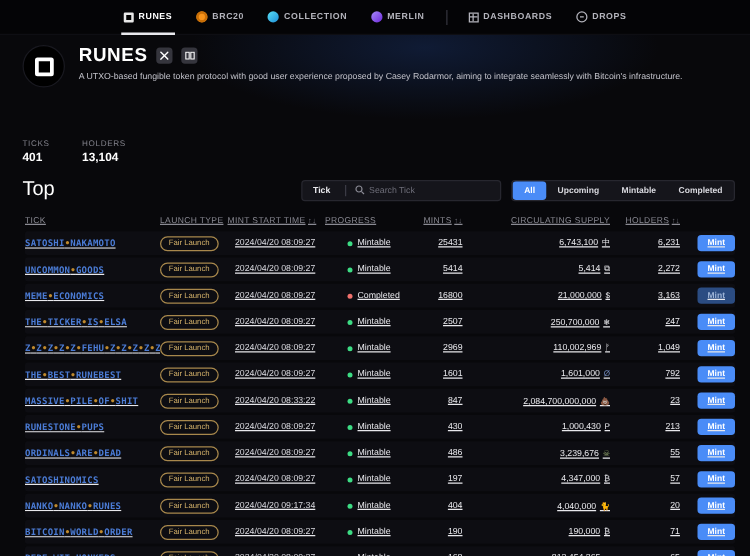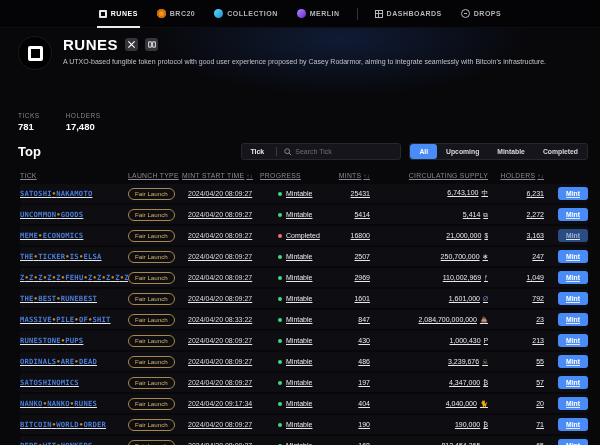--- a/index.html
+++ b/index.html
@@ -45,21 +45,21 @@
   .title-row { display:flex; align-items:center; gap:7px; }
   .page-title { font-size:15px; font-weight:700; color:#fff; letter-spacing:.5px; }
   .icon-btn { width:13px; height:13px; background:#35353d; border:none; border-radius:3px;
               display:flex; align-items:center; justify-content:center; cursor:pointer; padding:0; }
   .desc { font-size:7px; color:#c2c2ca; margin-top:4px; max-width:505px; line-height:1.35; }
   .stats { display:flex; gap:26px; margin:12px 0 0 18px; }
   .stat-label { font-size:6.5px; color:#83838c; letter-spacing:.5px; }
   .stat-value { font-size:9.5px; font-weight:700; color:#fff; margin-top:2px; }
   
   .controls { display:flex; justify-content:space-between; align-items:center; margin:11px 12px 0 18px; }
-  .section-title { font-size:13px; font-weight:700; color:#fff; }
+  .section-title { font-size:16px; font-weight:400; color:#fff; }
   .controls-right { display:flex; gap:8px; align-items:center; }
   .searchbox { display:flex; align-items:center; width:160px; height:17px; background:#15151b;
                border:1px solid #27272f; border-radius:3px; font-size:7px; }
   .search-cat { padding:0 12px 0 8px; color:#eaeaee; font-weight:600; cursor:pointer; }
   .search-div { width:1px; height:9px; background:#3b3b45; }
   .search-icon { margin:0 3px 0 7px; display:flex; }
   .search-placeholder { color:#6e6e79; }
   .filters { display:flex; align-items:center; height:17px; background:#15151b;
              border:1px solid #27272f; border-radius:3px; overflow:hidden; }
   .filter-btn { padding:0 9px; font-size:6.8px; font-weight:700; color:#d9d9df; height:100%;
@@ -144,26 +144,26 @@
         </button>
       </div>
       <div class="desc">A UTXO-based fungible token protocol with good user experience proposed by Casey Rodarmor, aiming to integrate seamlessly with Bitcoin's infrastructure.</div>
     </div>
   </div>
 </header>
 
 <div class="stats" id="stats-box">
   <div class="stat">
     <div class="stat-label">TICKS</div>
-    <div class="stat-value">781</div>
+    <div class="stat-value">401</div>
   </div>
 
   <div class="stat">
     <div class="stat-label">HOLDERS</div>
-    <div class="stat-value">17,480</div>
+    <div class="stat-value">13,104</div>
   </div>
 </div>
 
 <div class="controls">
   <div class="section-title">Top</div>
   <div class="controls-right">
     <div class="searchbox">
       <span class="search-cat">Tick</span>
       <span class="search-div"></span>
       <span class="search-icon">

